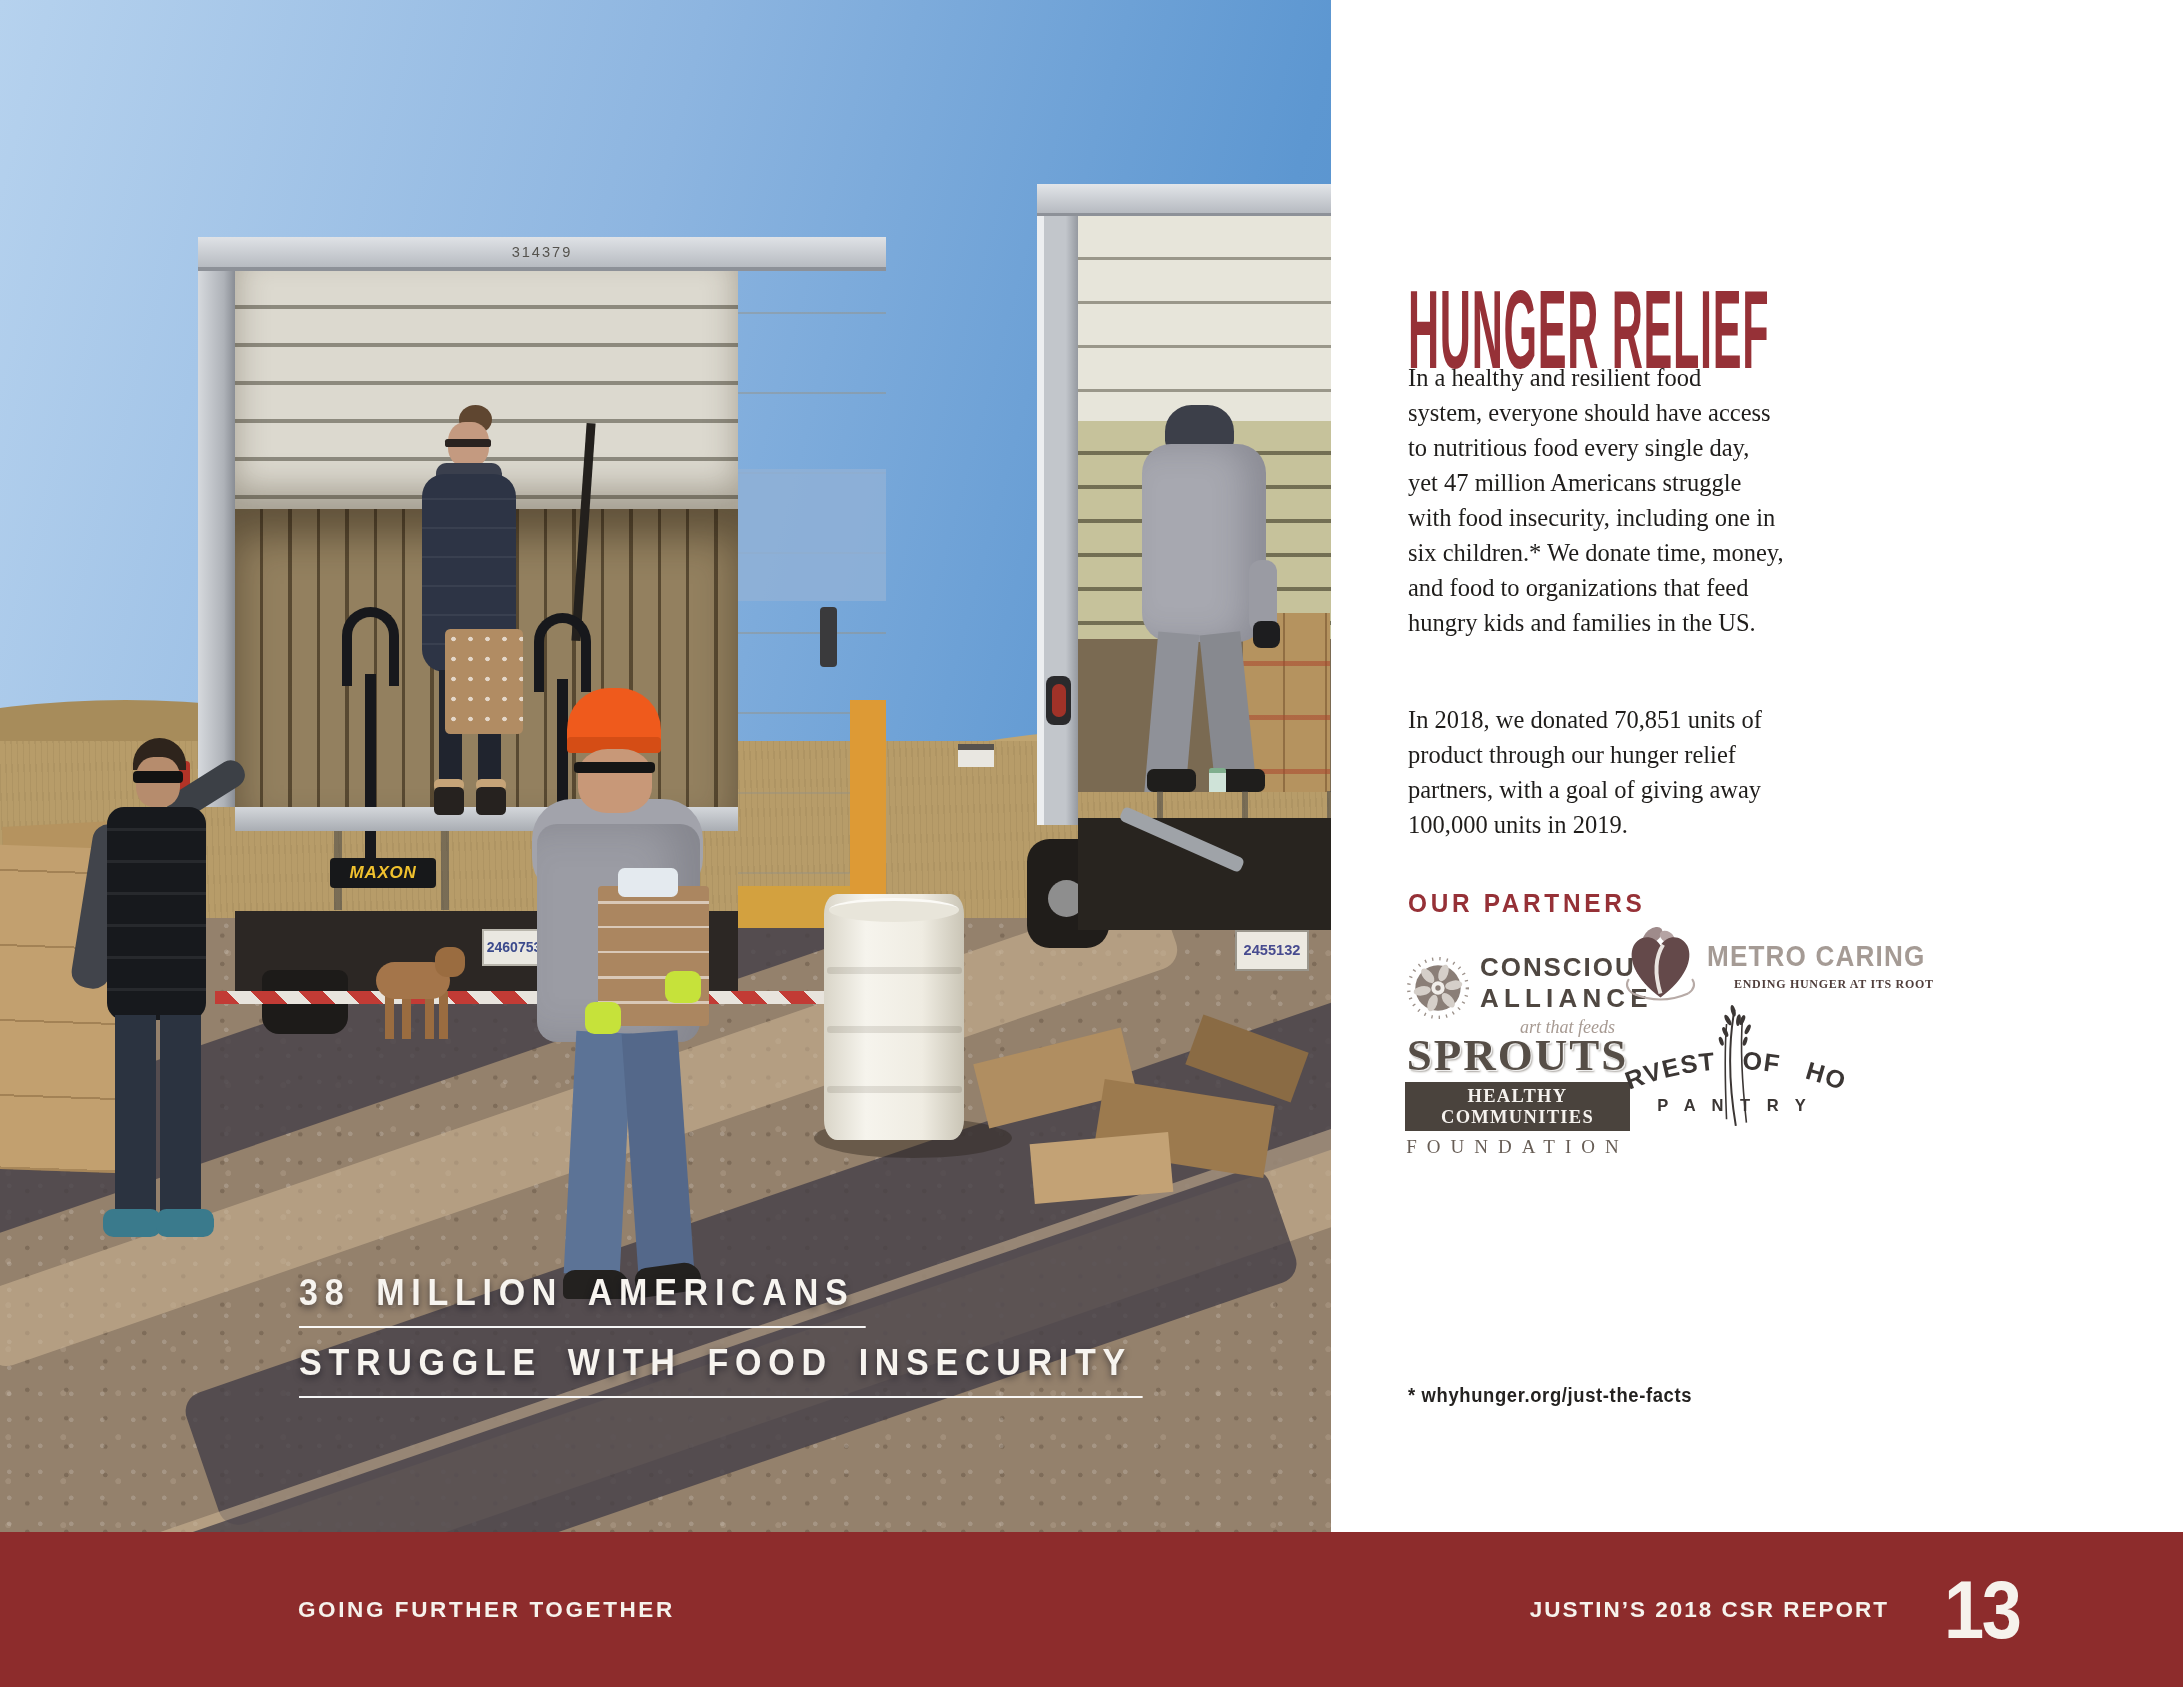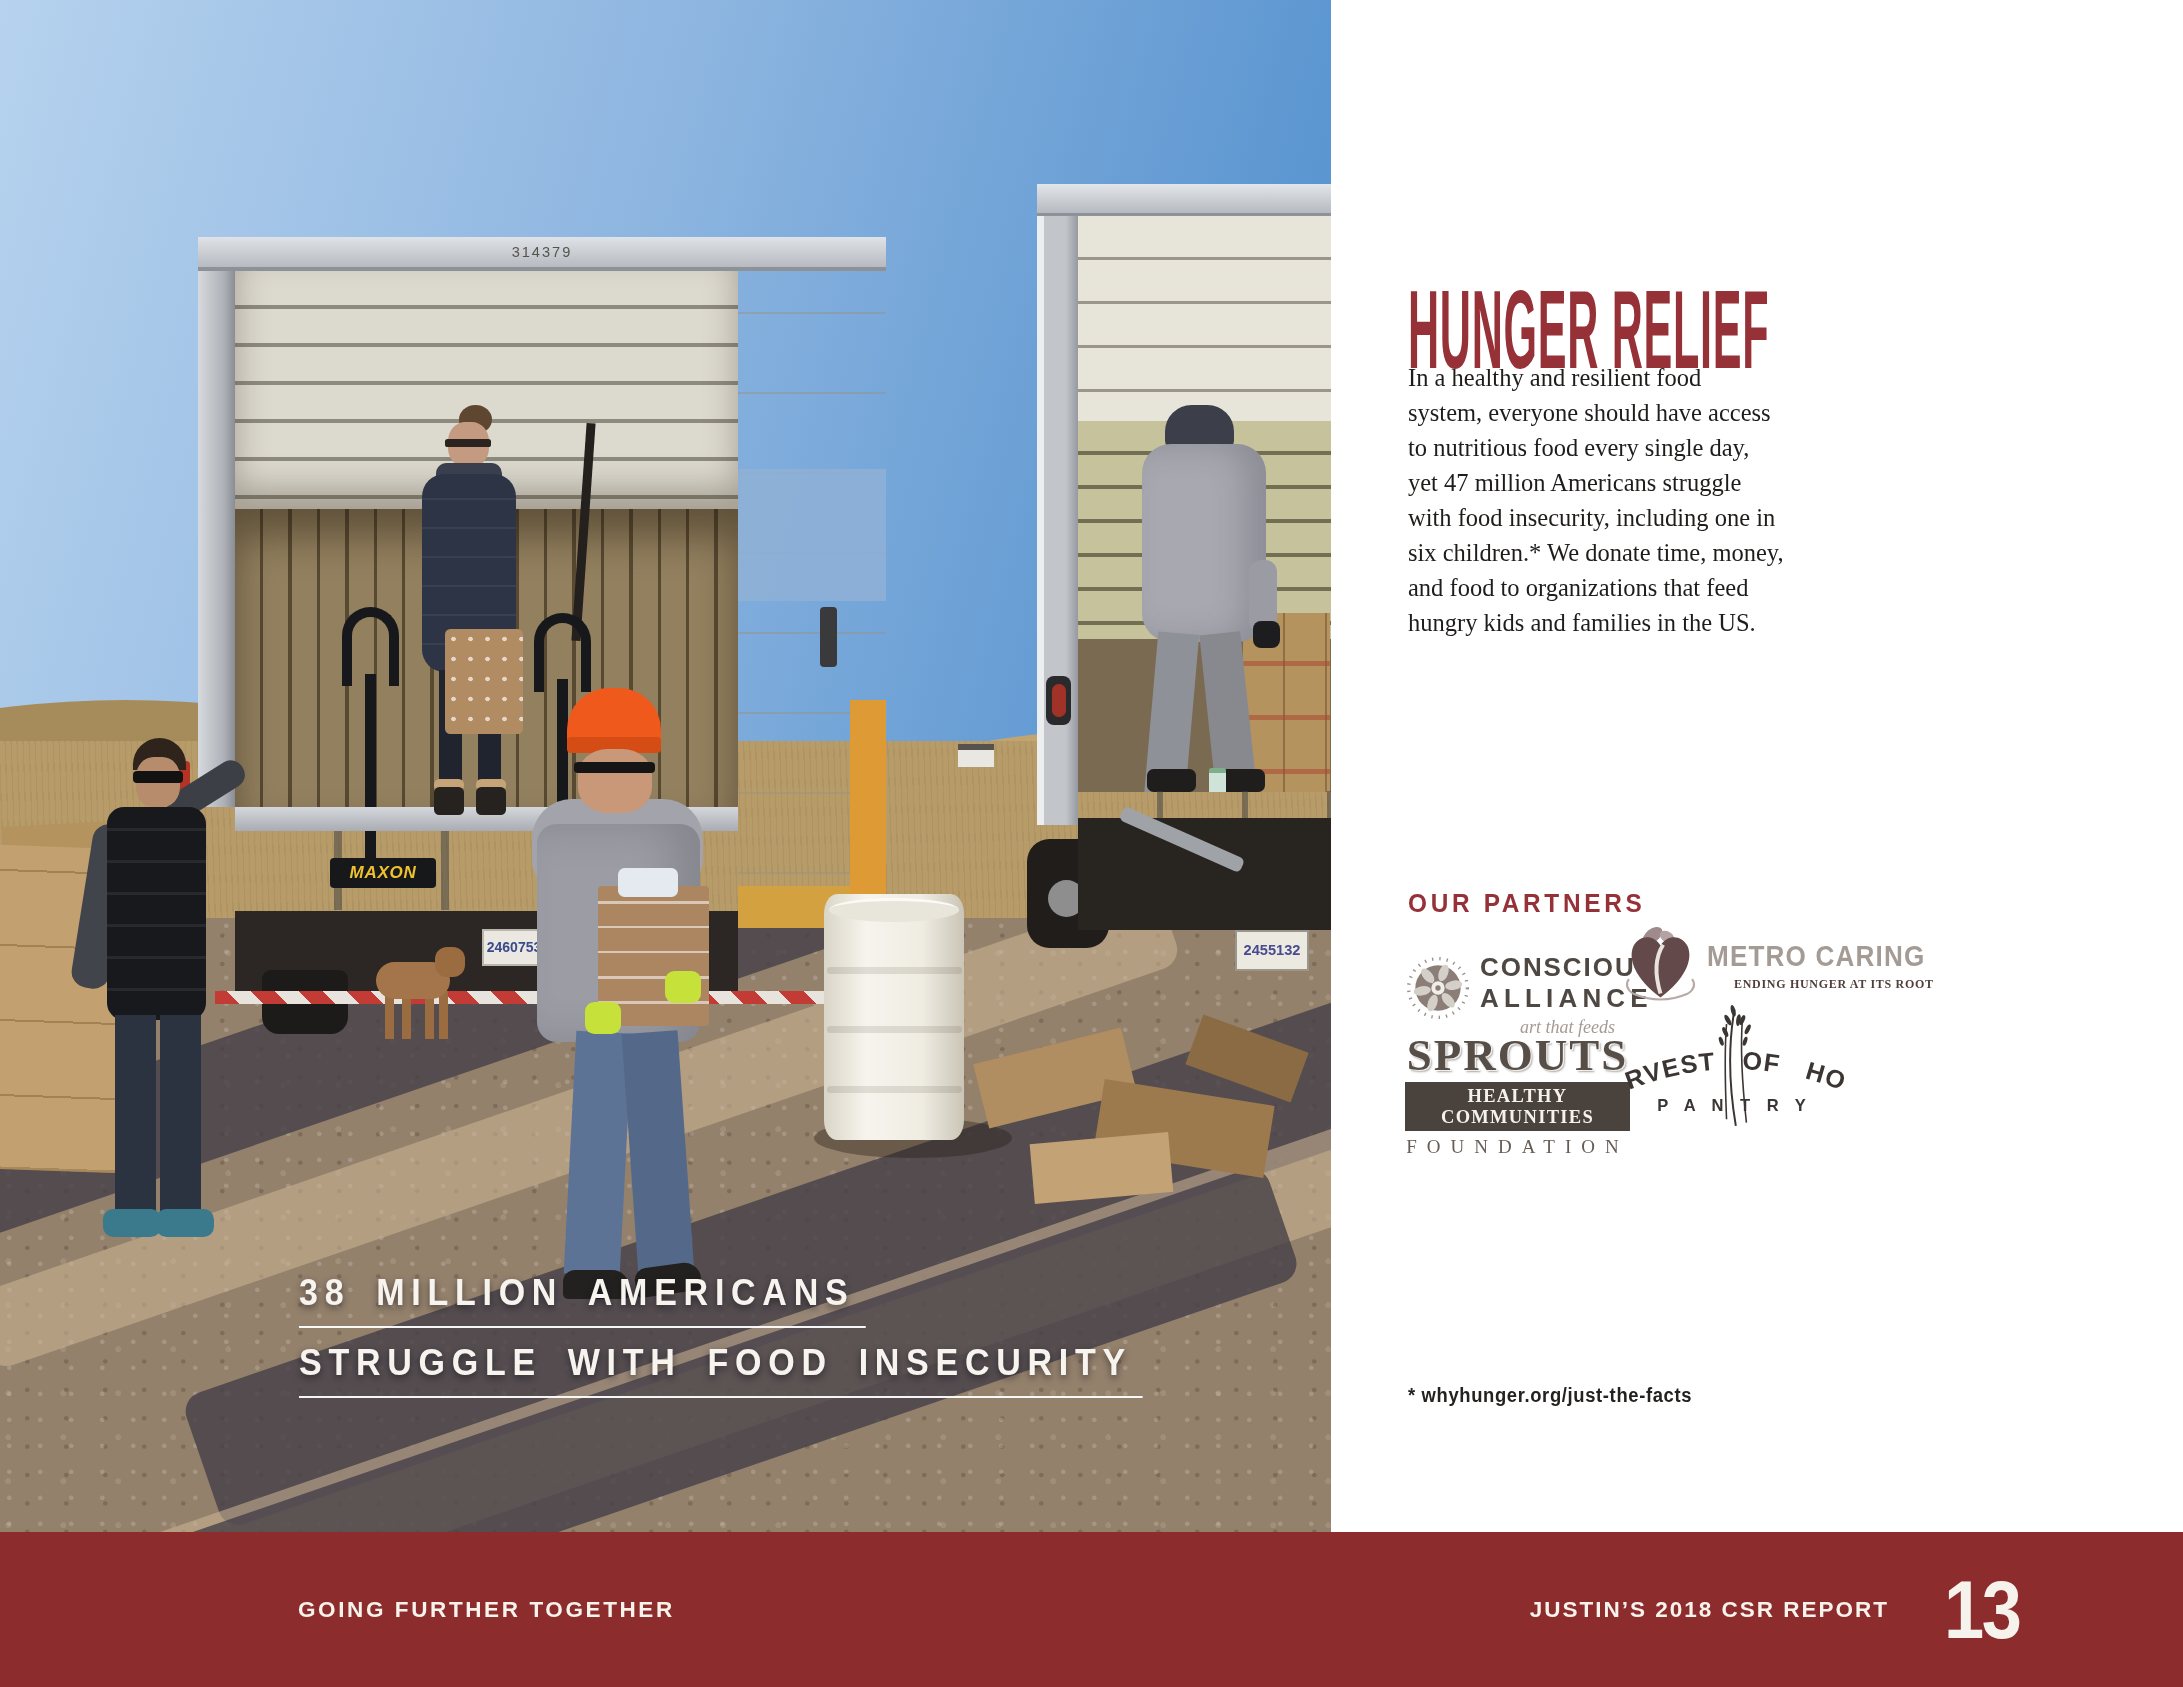--- a/index.html
+++ b/index.html
@@ -364,20 +364,24 @@
     <div class="title">HUNGER RELIEF</div>
 
     <div class="para" style="top:360px;">In a healthy and resilient food
 system, everyone should have access
 to nutritious food every single day,
 yet 47 million Americans struggle
 with food insecurity, including one in
 six children.* We donate time, money,
 and food to organizations that feed
 hungry kids and families in the US.</div>
+    <div class="para" style="top:702px;">In 2018, we donated 70,851 units of
+product through our hunger relief
+partners, with a goal of giving away
+100,000 units in 2019.</div>
 
     <div class="partners-h">OUR PARTNERS</div>
 
     <div class="logo" style="left:75px; top:951px; width:225px; height:99px;">
       <svg width="64" height="64" style="position:absolute; left:0; top:5.3px;" viewBox="0 0 96 96">
         <circle cx="48" cy="48" r="44" fill="none" stroke="#9b9089" stroke-width="5" stroke-dasharray="2 9"></circle>
         <circle cx="48" cy="48" r="34" fill="#8a7e77"></circle>
         <ellipse cx="48" cy="24" rx="7" ry="13" fill="#d5cfc9" transform="rotate(20 48 48)"></ellipse>
         <ellipse cx="48" cy="24" rx="7" ry="13" fill="#d5cfc9" transform="rotate(80 48 48)"></ellipse>
         <ellipse cx="48" cy="24" rx="7" ry="13" fill="#d5cfc9" transform="rotate(140 48 48)"></ellipse>

